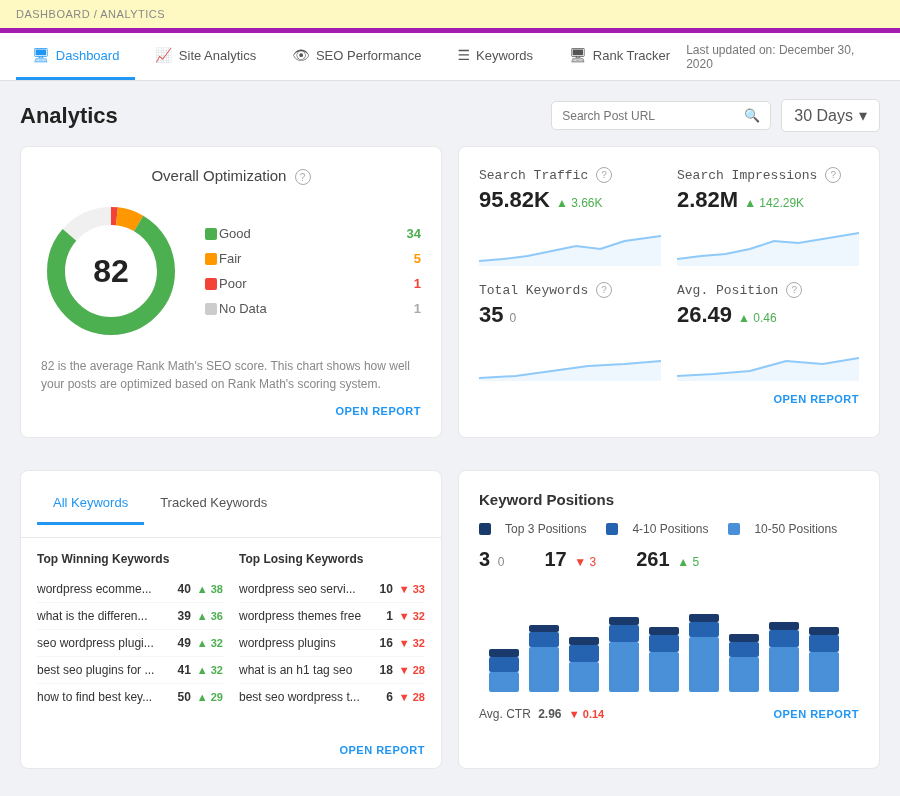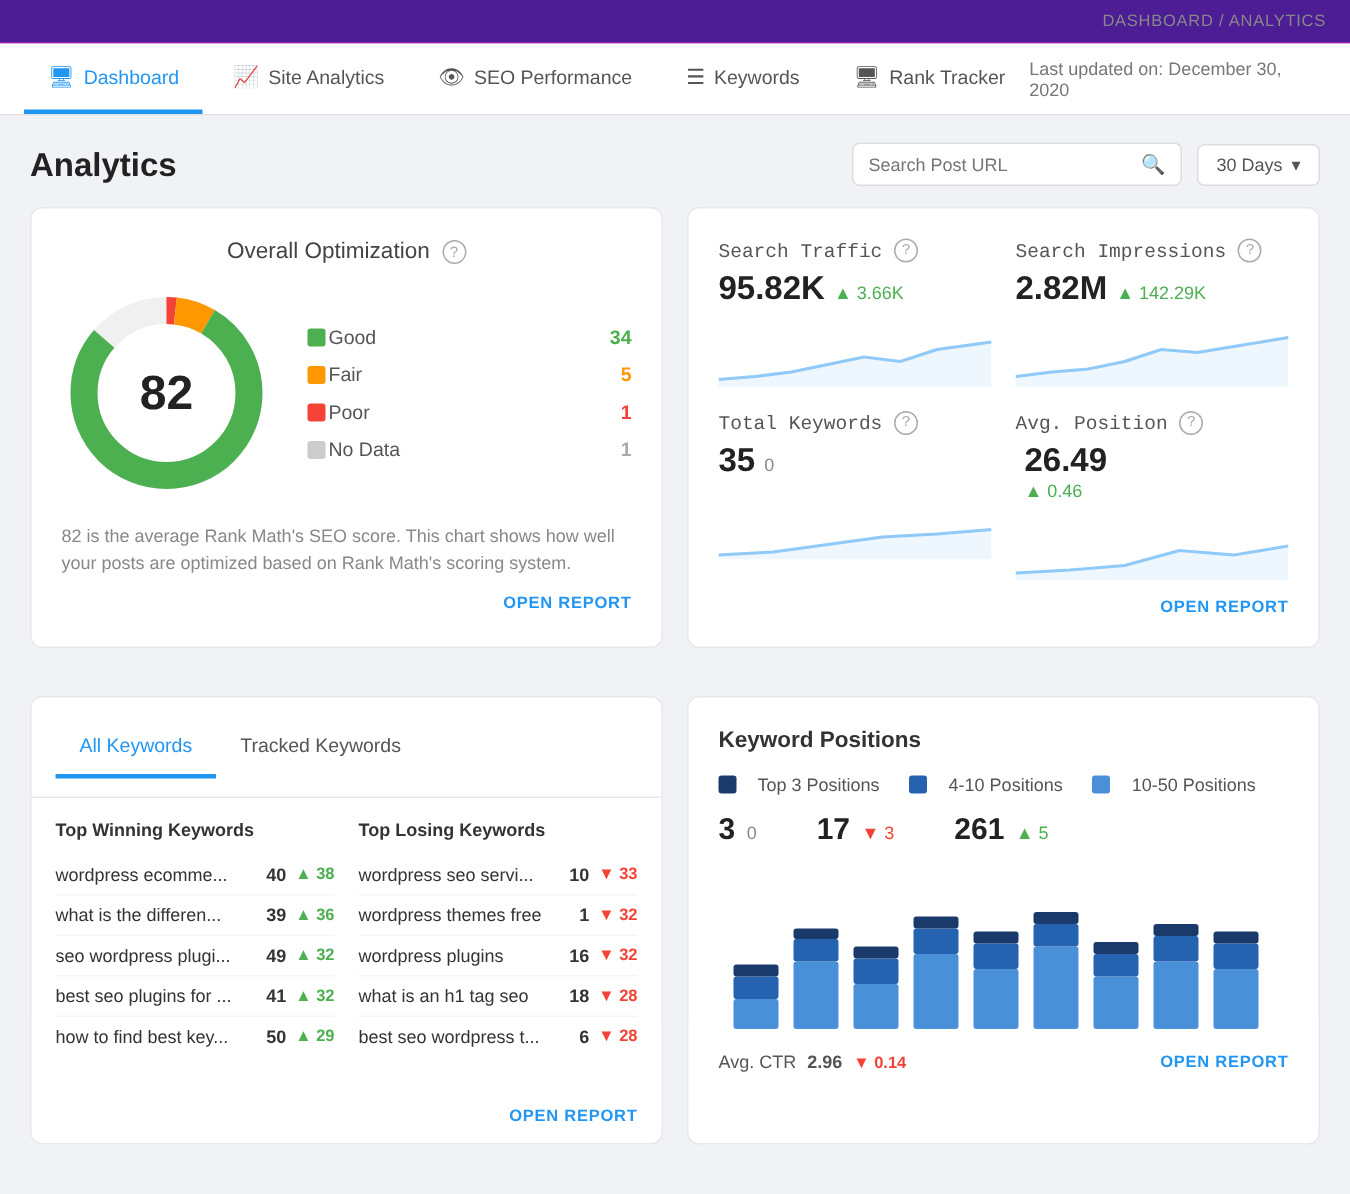--- a/index.html
+++ b/index.html
@@ -1,34 +1,34 @@
 <!DOCTYPE html>
 <html><head>
   <meta charset="utf-8">
   <style>
     * { box-sizing: border-box; margin: 0; padding: 0; }
     body { font-family: -apple-system, BlinkMacSystemFont, 'Segoe UI', sans-serif; background: #f0f2f5; color: #333; font-size: 13px; }
 
-    .breadcrumb { font-size: 11px; color: #888; padding: 8px 16px; background: #4c1d95; border-bottom: 1px solid #a21caf; letter-spacing: 0.5px; text-align: right; }
+    .breadcrumb { font-size: 11px; color: #888; padding: 8px 16px; background: #fef9c3; border-bottom: 5px solid #a21caf; letter-spacing: 0.5px; }
     .breadcrumb span { text-transform: uppercase; }
 
     .nav-tabs { display: flex; align-items: center; background: #fff; padding: 0 16px; border-bottom: 1px solid #e0e0e0; justify-content: space-between; }
     .nav-tabs-left { display: flex; gap: 4px; }
     .nav-tab { display: flex; align-items: center; gap: 6px; padding: 14px 16px; font-size: 13px; color: #555; cursor: pointer; border-bottom: 3px solid transparent; white-space: nowrap; }
     .nav-tab.active { color: #2196f3; border-bottom-color: #2196f3; font-weight: 500; }
     .tab-icon { font-size: 14px; }
     .last-updated { font-size: 12px; color: #777; }
 
     .main-header { display: flex; align-items: center; justify-content: space-between; padding: 18px 20px 14px; }
     .page-title { font-size: 22px; font-weight: 600; color: #222; }
     .header-controls { display: flex; gap: 10px; align-items: center; }
     .search-url { display: flex; align-items: center; border: 1px solid #ddd; border-radius: 5px; padding: 6px 10px; background: #fff; gap: 6px; width: 220px; }
     .search-url input { border: none; outline: none; font-size: 12px; color: #555; width: 100%; }
     .search-icon-small { color: #999; font-size: 13px; }
-    .dropdown-btn { display: flex; align-items: center; gap: 6px; border: 1px solid #ddd; border-radius: 5px; padding: 6px 12px; background: #fff; cursor: pointer; font-size: 12px; color: #555; }
+    .dropdown-btn { display: flex; align-items: center; gap: 6px; border: 1px solid #ddd; border-radius: 5px; padding: 6px 12px; background: #fff; cursor: pointer; font-size: 16px; color: #555; }
 
     .content { padding: 0 20px 20px; }
     .two-col { display: grid; grid-template-columns: 1fr 1fr; gap: 16px; }
 
     .card { background: #fff; border-radius: 8px; padding: 20px; border: 1px solid #e8e8e8; }
 
     
     .optimization-title { text-align: center; font-size: 15px; font-weight: 500; color: #444; margin-bottom: 16px; }
     .question-icon { display: inline-flex; align-items: center; justify-content: center; width: 16px; height: 16px; border-radius: 50%; border: 1px solid #aaa; color: #aaa; font-size: 10px; cursor: pointer; margin-left: 4px; vertical-align: middle; }
     .optimization-body { display: flex; align-items: center; gap: 24px; }
@@ -241,21 +241,21 @@
               <polyline points="0,42 30,40 60,35 90,30 120,28 150,25" fill="none" stroke="#90caf9" stroke-width="2"></polyline>
               <polyline points="0,42 30,40 60,35 90,30 120,28 150,25 150,45 0,45" fill="rgba(144,202,249,0.15)" stroke="none"></polyline>
             </svg>
           </div>
         </div>
         <div class="stat-block">
           <div class="stat-title">
             <span>Avg. Position</span>
             <span class="question-icon">?</span>
           </div>
-          <div style="display:flex;align-items:baseline;flex-direction:column;">
+          <div style="display:flex;align-items:baseline;">
             <span class="stat-value">26.49</span>
             <span class="stat-change change-up" style="margin-left:6px;font-size:12px;">▲ 0.46</span>
           </div>
           <div class="mini-chart">
             <svg class="mini" viewBox="0 0 150 45" preserveAspectRatio="none">
               <polyline points="0,40 30,38 60,35 90,25 120,28 150,22" fill="none" stroke="#90caf9" stroke-width="2"></polyline>
               <polyline points="0,40 30,38 60,35 90,25 120,28 150,22 150,45 0,45" fill="rgba(144,202,249,0.15)" stroke="none"></polyline>
             </svg>
           </div>
         </div>

